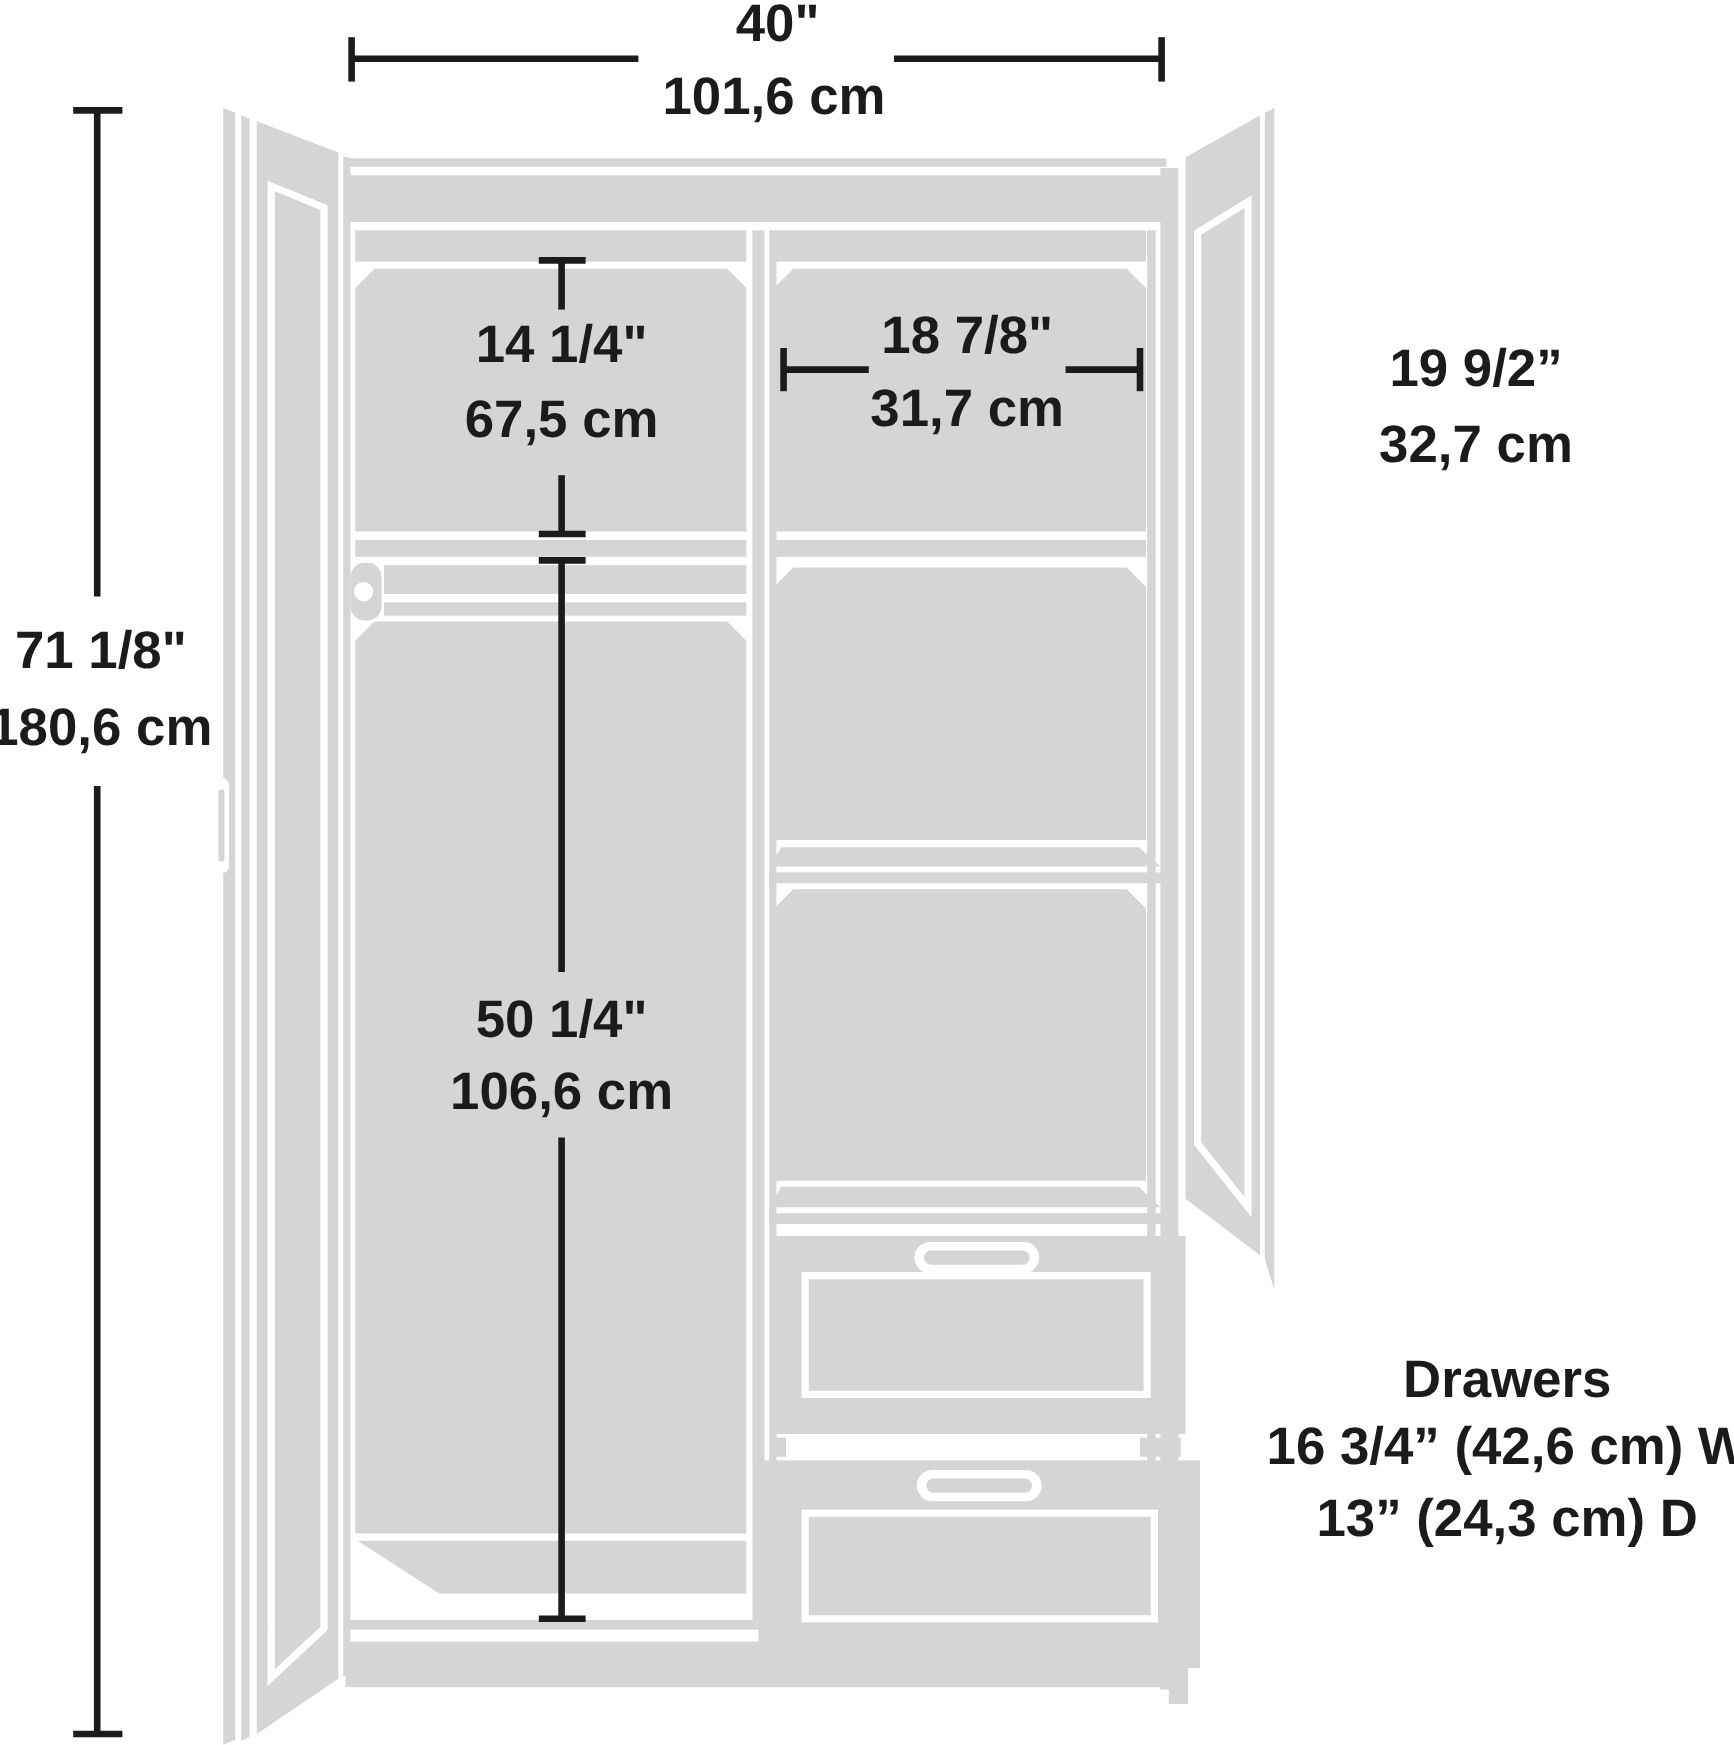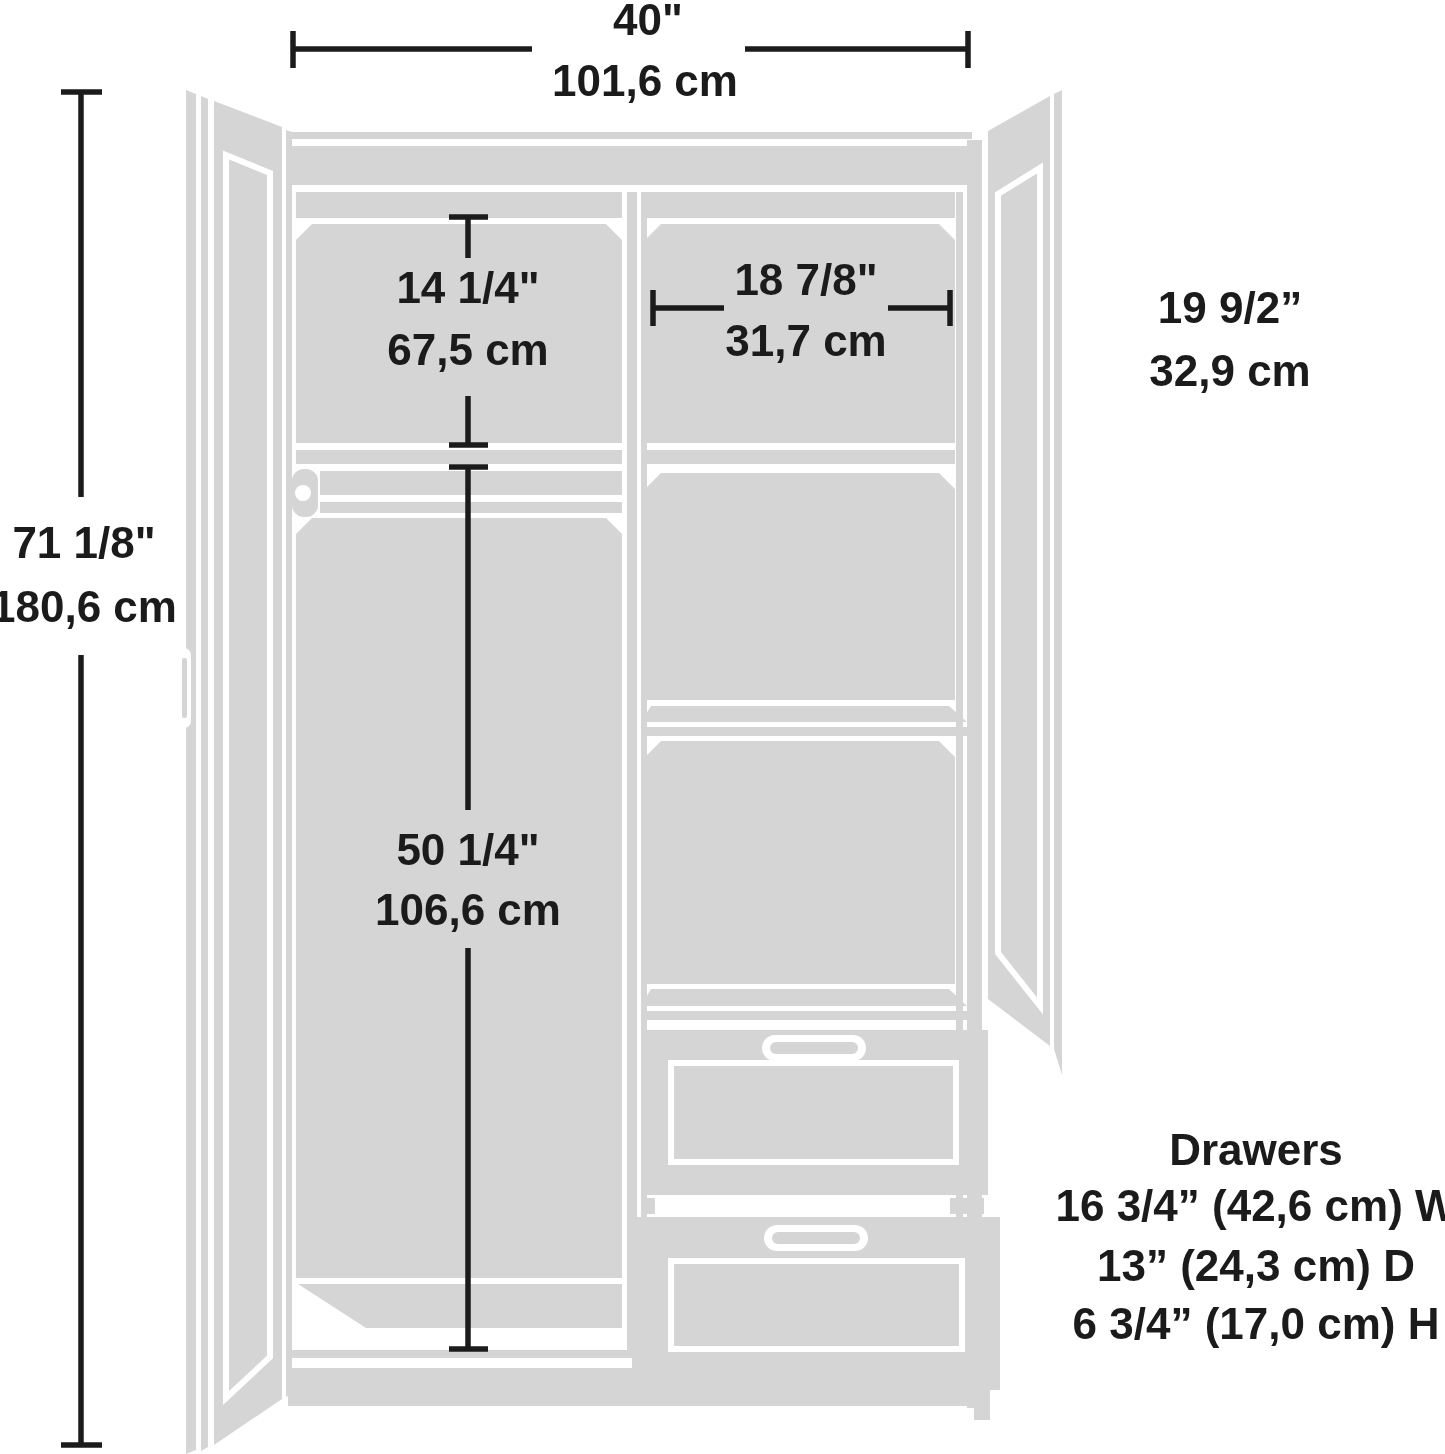--- a/index.html
+++ b/index.html
@@ -141,20 +141,19 @@
   <div class="dim" style="left:468px;top:288px;">14 1/4"</div>
   <div class="dim" style="left:468px;top:350px;">67,5 cm</div>
 
   <div class="dim" style="left:806px;top:280px;">18 7/8"</div>
   <div class="dim" style="left:806px;top:341px;">31,7 cm</div>
 
   <div class="dim" style="left:468px;top:850px;">50 1/4"</div>
   <div class="dim" style="left:468px;top:910px;">106,6 cm</div>
 
   <div class="dim" style="left:1230px;top:308px;">19 9/2”</div>
-  <div class="dim" style="left:1230px;top:371px;">32,9 cm</div>
+  <div class="dim" style="left:1230px;top:371px;">32,7 cm</div>
 
   <div class="dim" style="left:1256px;top:1150px;">Drawers</div>
   <div class="dim" style="left:1256px;top:1206px;">16 3/4” (42,6 cm) W</div>
   <div class="dim" style="left:1256px;top:1266px;">13” (24,3 cm) D</div>
-  <div class="dim" style="left:1256px;top:1324px;">6 3/4” (17,0 cm) H</div>
 
 </div>
 
 </body></html>

